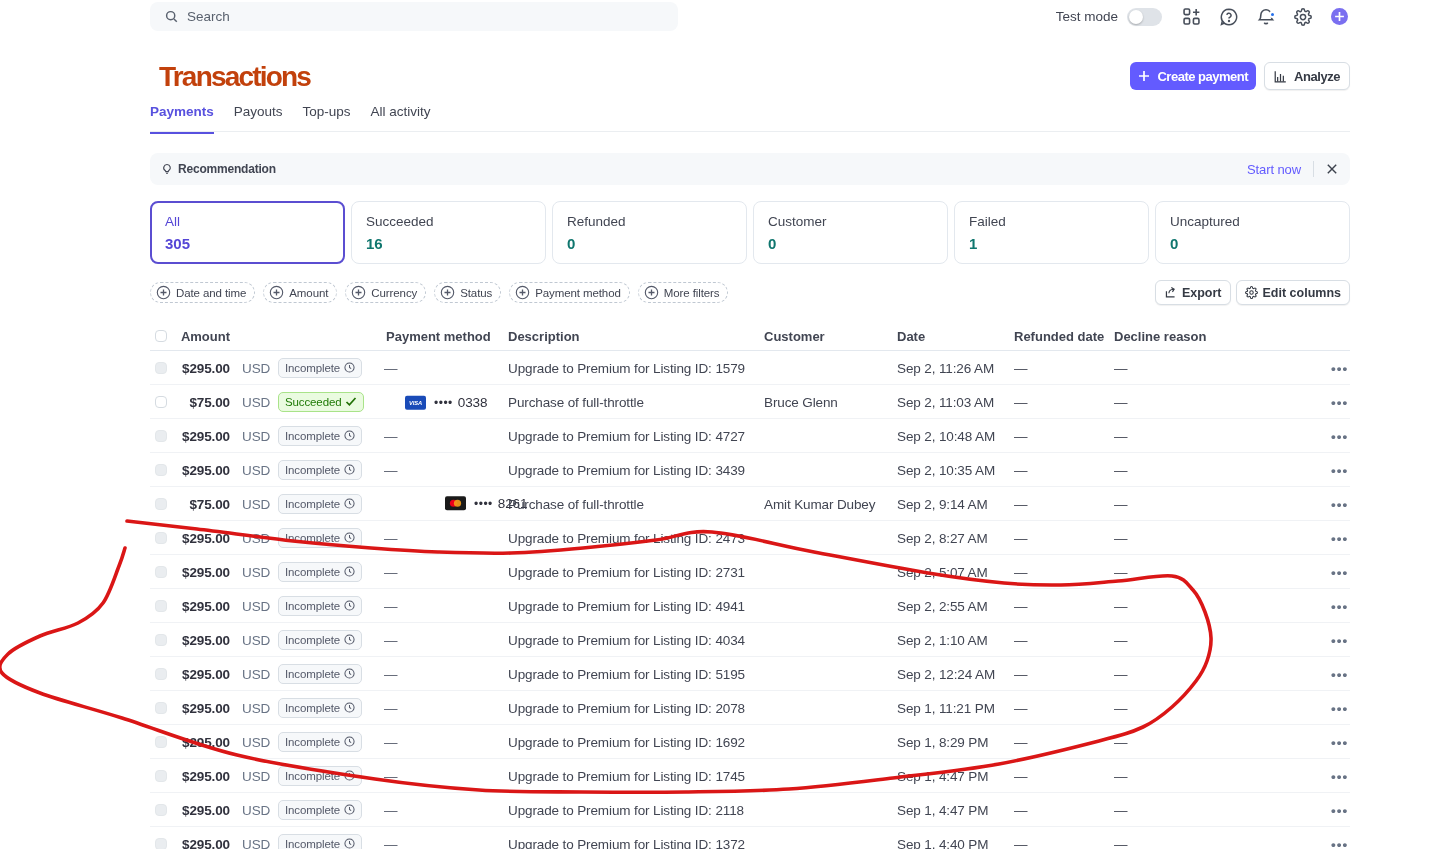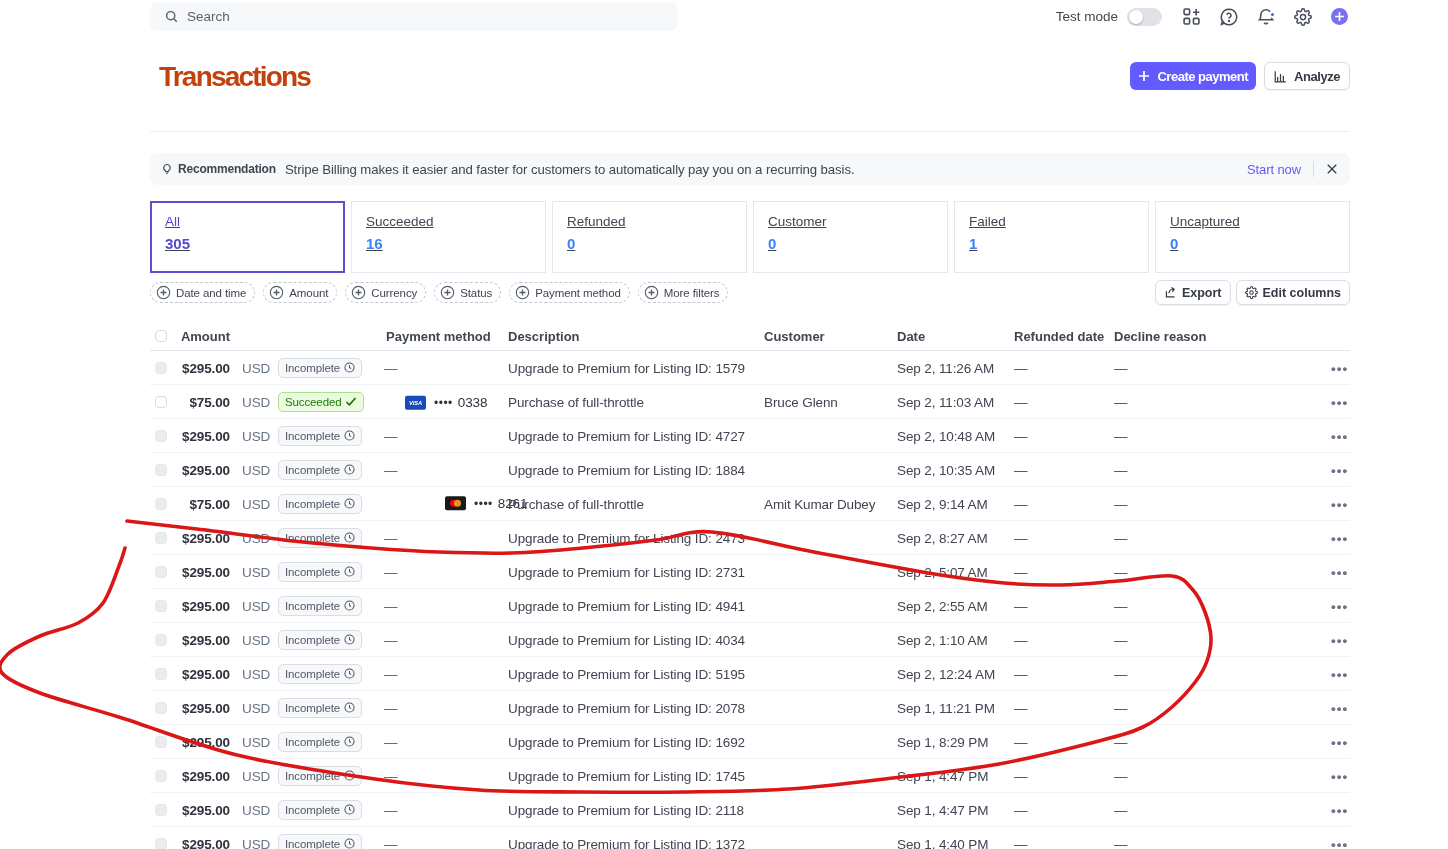--- a/index.html
+++ b/index.html
@@ -39,24 +39,24 @@
 
 .rec { left:150px; top:153px; width:1200px; height:32px; background:#f6f8fa; border-radius:8px; display:flex; align-items:center; padding:0 12px; }
 .rec-label { font-size:12px; font-weight:700; letter-spacing:-0.2px; color:#414552; margin:0 0 0 6px; }
 .rec-text { font-size:13.2px; letter-spacing:-0.1px; color:#414552; margin-left:9px; }
 .rec-right { margin-left:auto; display:flex; align-items:center; }
 .rec-start { color:#635bff; font-size:13px; font-weight:400; letter-spacing:-0.1px; }
 .rec-div { width:1px; height:16px; background:#d8dee4; margin:0 12px; }
 
 
 .cards { left:150px; top:201px; width:1200px; display:flex; gap:6px; }
-.card { width:195px; height:72px; border:1px solid #e3e8ee; border-radius:0; padding:12px 14px 0 14px; background:#fff;text-decoration:underline; }
+.card { width:195px; height:63px; border:1px solid #e3e8ee; border-radius:8px; padding:12px 14px 0 14px; background:#fff; }
 .card.active { border:2px solid #5b4ed1; padding:11px 13px 0 13px; }
 .card .lbl { font-size:13.5px; color:#414552; }
-.card .val { font-size:15px; font-weight:700; color:#3b82f6; margin-top:6px; }
+.card .val { font-size:15px; font-weight:700; color:#0f766e; margin-top:6px; }
 .card.active .lbl, .card.active .val { color:#5546d6; }
 
 
 .chips { left:150px; top:282px; display:flex; gap:8px; }
 .chip { height:21px; border:1px dashed #c0c8d2; border-radius:11px; display:flex; align-items:center; padding:0 8px 0 5px; font-size:11.5px; letter-spacing:-0.1px; color:#414552; }
 .chip svg { margin-right:5px; }
 .tbl-actions { right:98px; top:280px; display:flex; gap:5px; }
 .sbtn { height:25px; background:#fff; border:1px solid #d8dee4; border-radius:6px; box-shadow:0 1px 1px rgba(0,0,0,.06); display:flex; align-items:center; padding:0 8px; font-size:12.5px; font-weight:600; color:#353a44; gap:5px; }
 
 
@@ -141,29 +141,34 @@
   <div class="abs actions">
     <div class="btn btn-primary"><svg width="12" height="12" viewBox="0 0 12 12" fill="none" stroke="#fff" stroke-width="1.7" style="margin-right:7px">
           <path d="M6 1 V11 M1 6 H11"></path>
         </svg>Create payment</div>
     <div class="btn btn-sec"><svg width="13" height="13" viewBox="0 0 16 16" fill="none" stroke="#353a44" stroke-width="1.5" style="margin-right:7px">
           <path d="M1.5 1.5 V14.5 H14.5"></path>
           <path d="M4.5 14 V8.5 M8 14 V5 M11.5 14 V7"></path>
         </svg>Analyze</div>
   </div>
 
+  <div class="abs tabs">
+    <div class="tab active">Payments</div>
+    <div class="tab">Payouts</div>
+    <div class="tab">Top-ups</div>
+    <div class="tab">All activity</div>
+  </div>
   <div class="abs tabline"></div>
 
   <div class="abs rec">
     <svg width="10" height="13" viewBox="0 0 14 16" fill="none" stroke="#414552" stroke-width="1.6">
         <path d="M7 1 a4.6 4.6 0 0 1 2.6 8.4 c-.6.5-.9 1-.9 1.6 H5.3 c0-.6-.3-1.1-.9-1.6 A4.6 4.6 0 0 1 7 1 Z"></path>
         <path d="M5.6 13.3 h2.8"></path>
       </svg>
     <span class="rec-label">Recommendation</span>
-    <span class="rec-text">Stripe Billing makes it easier and faster for customers to automatically pay you on a recurring basis.</span>
     <div class="rec-right">
       <span class="rec-start">Start now</span>
       <div class="rec-div"></div>
       <svg width="12" height="12" viewBox="0 0 12 12" fill="none" stroke="#3c424d" stroke-width="1.4">
           <path d="M1.8 1.8 L10.2 10.2 M10.2 1.8 L1.8 10.2"></path>
         </svg>
     </div>
   </div>
 
   <div class="abs cards">
@@ -297,21 +302,21 @@
 </div>
 <div class="abs trow" style="top:453px;">
 <div class="cell cb"></div>
 <div class="cell c-amt">$295.00</div>
 <div class="cell c-usd">USD</div>
 <div class="cell c-pill"><span class="pill pill-inc">Incomplete <svg width="11" height="11" viewBox="0 0 12 12" fill="none" stroke="#545969" stroke-width="1.1">
             <circle cx="6" cy="6" r="5"></circle>
             <path d="M6 3.4 V6 L7.8 7.3"></path>
           </svg></span></div>
 <div class="cell" style="left:234px;color:#545969;">—</div>
-<div class="cell c-desc">Upgrade to Premium for Listing ID: 1884</div>
+<div class="cell c-desc">Upgrade to Premium for Listing ID: 3439</div>
 
 <div class="cell c-date">Sep 2, 10:35 AM</div>
 <div class="cell c-ref">—</div>
 <div class="cell c-dec">—</div>
 <div class="cell c-dots">•••</div>
 </div>
 <div class="abs trow" style="top:487px;">
 <div class="cell cb"></div>
 <div class="cell c-amt">$75.00</div>
 <div class="cell c-usd">USD</div>

